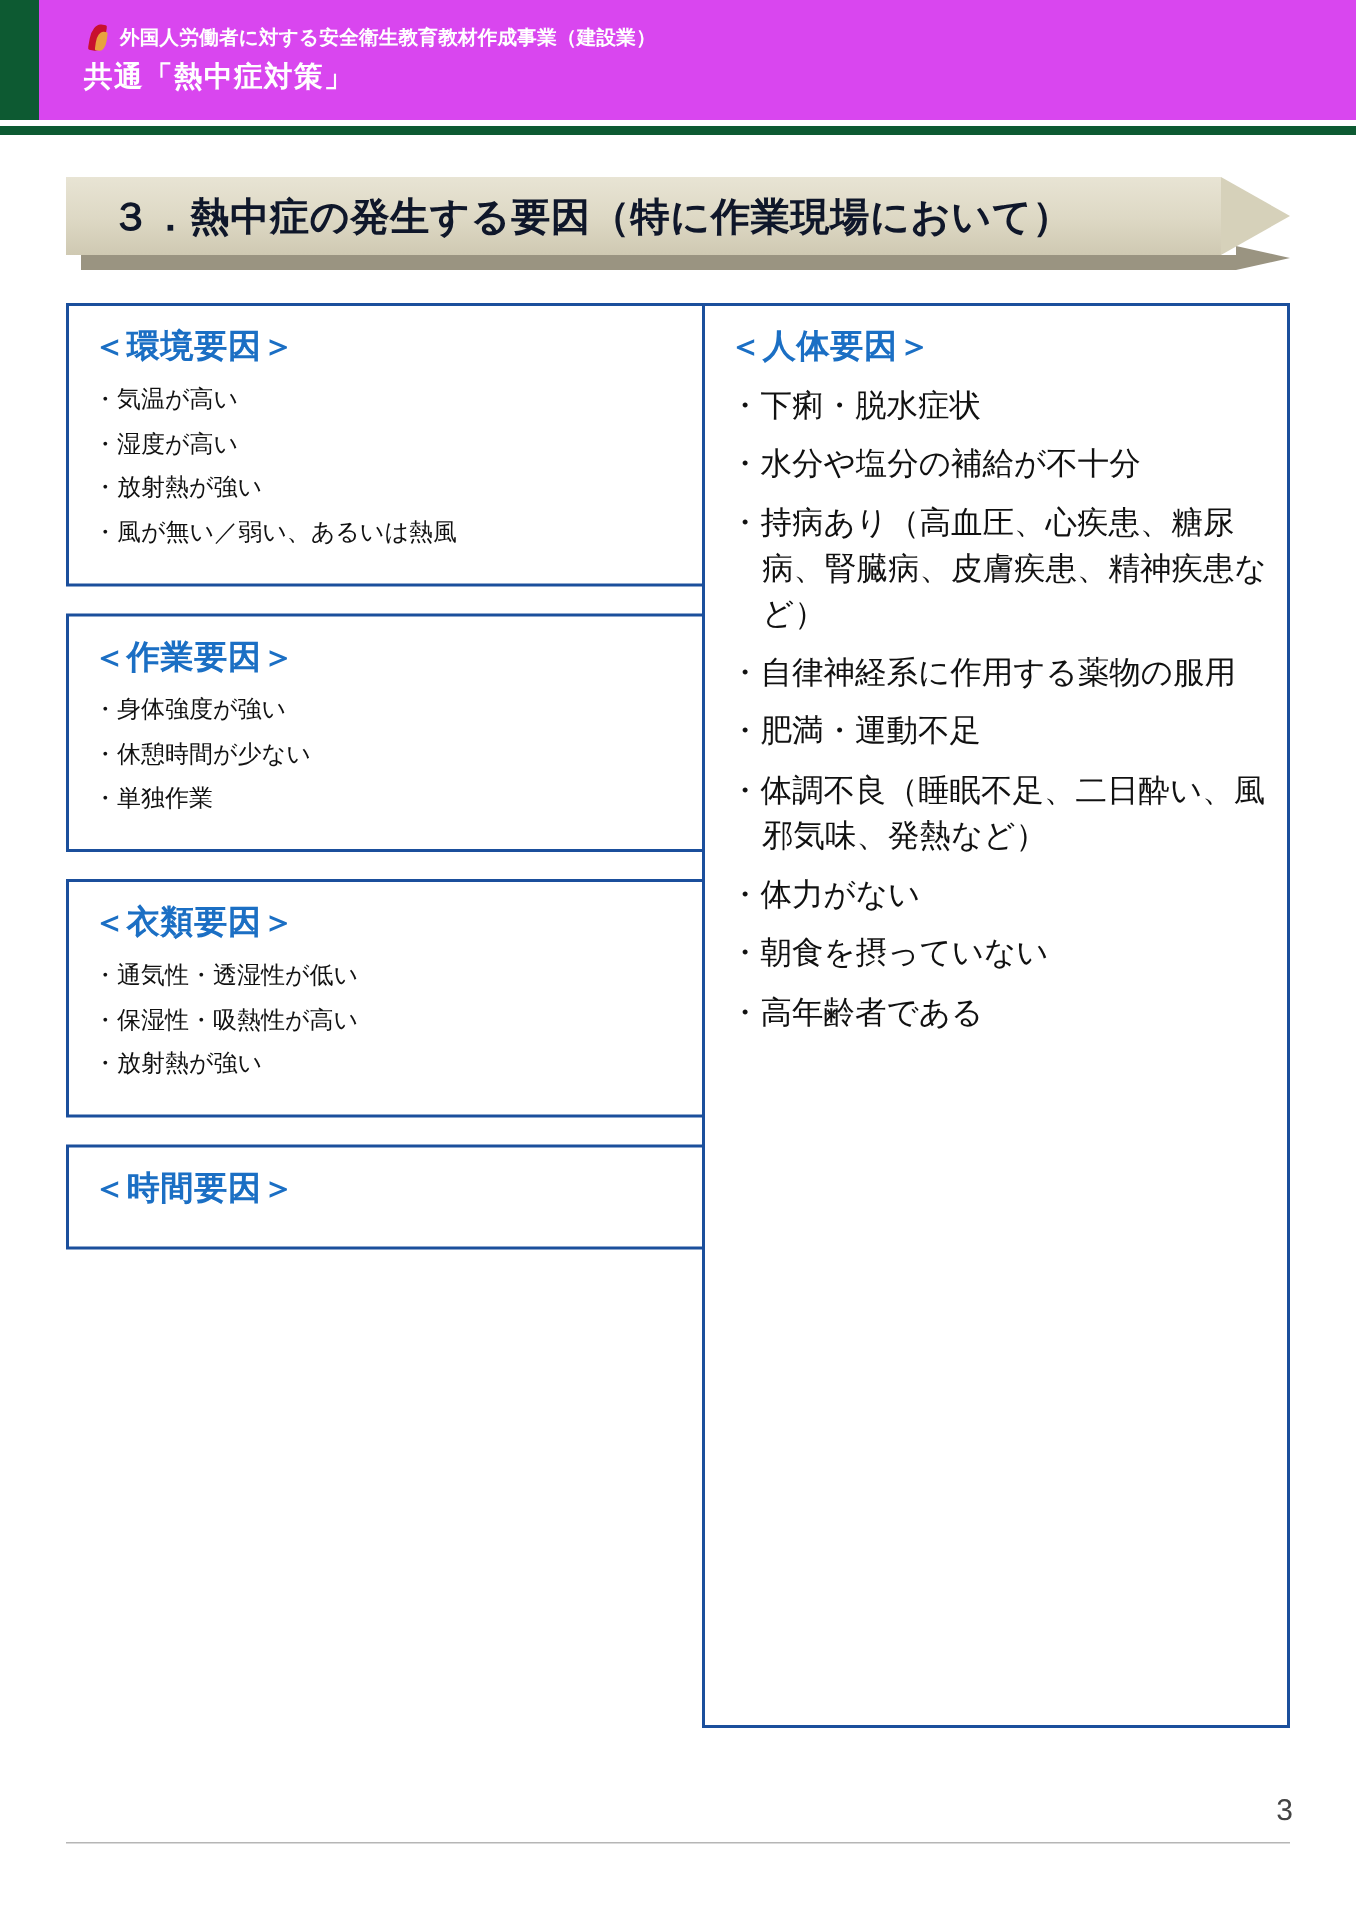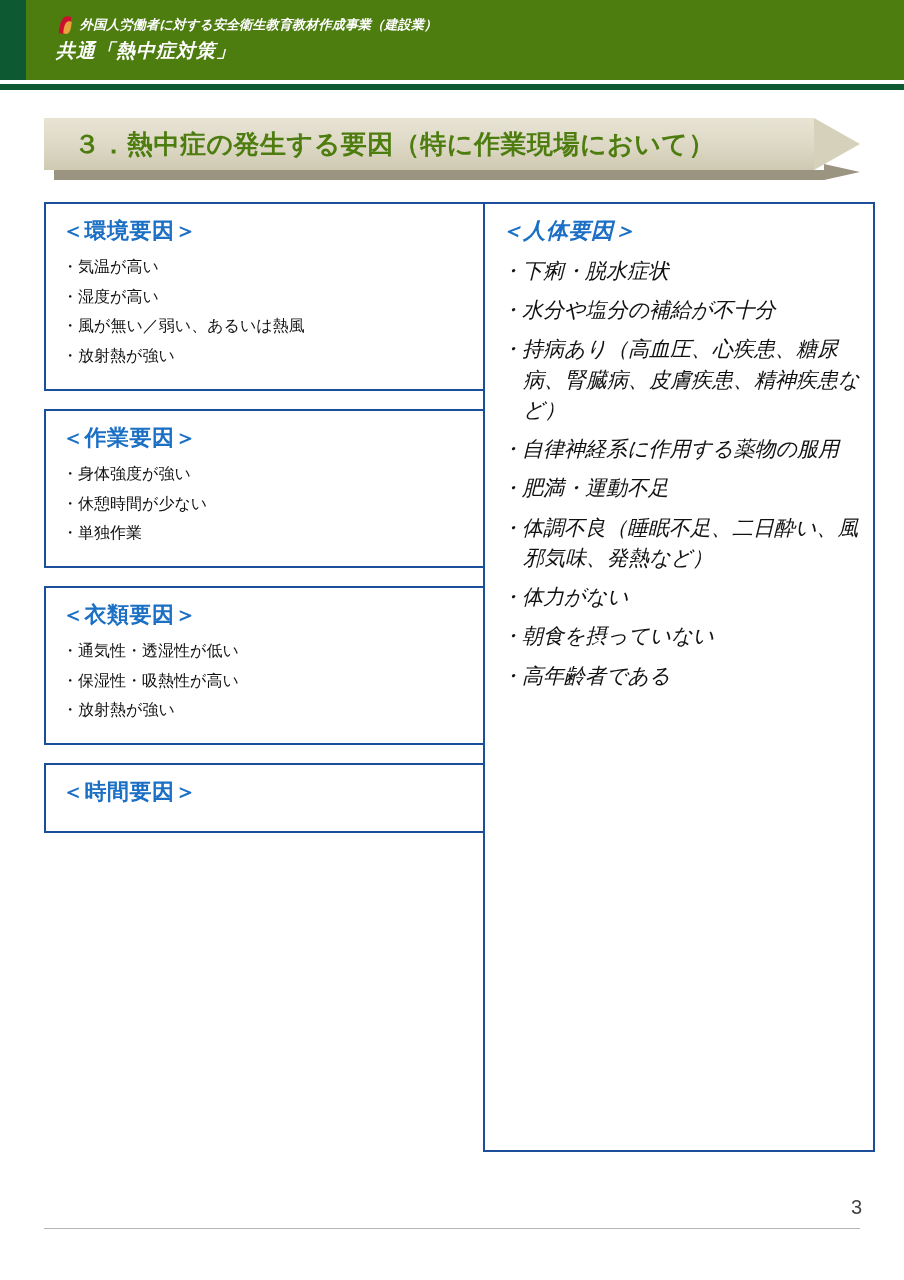--- a/index.html
+++ b/index.html
@@ -16,23 +16,22 @@
     overflow: hidden;
   }
 
   
   .header {
     position: absolute;
     left: 0;
     top: 0;
     width: 904px;
     height: 80px;
-    background: #4d7c0f;
+    background: #d946ef;
     box-sizing: border-box;
-    font-style: italic;
   }
   .header-accent {
     position: absolute;
     left: 0;
     top: 0;
     width: 26px;
     height: 80px;
     background: #0d5a32;
   }
   .header-logo {
@@ -142,38 +141,37 @@
     border-top: 8px solid transparent;
     border-bottom: 8px solid transparent;
     border-left: 36px solid #9a9481;
   }
   .banner-text {
     position: absolute;
     left: 30px;
     top: 9px;
     font-size: 26px;
     font-weight: bold;
-    color: #4d7c0f;
+    color: #0f172a;
     letter-spacing: 0.5px;
     white-space: nowrap;
   }
 
   
   .col-left {
     position: absolute;
     left: 44px;
     top: 202px;
     width: 470px;
   }
   .col-right {
     position: absolute;
-    left: 483px;
+    left: 468px;
     top: 202px;
     width: 392px;
-    font-style: italic;
   }
 
   .box {
     border: 2px solid #1b4f9c;
     box-sizing: border-box;
     background: #ffffff;
     margin-bottom: 18px;
     padding: 10px 14px 14px 16px;
   }
   .box-title {
@@ -252,22 +250,22 @@
   <div class="banner-text">３．熱中症の発生する要因（特に作業現場において）</div>
 </div>
 
 <div class="col-left">
 
   <div class="box">
     <div class="box-title">＜環境要因＞</div>
     <ul>
       <li>気温が高い</li>
       <li>湿度が高い</li>
+      <li>放射熱が強い</li>
       <li>風が無い／弱い、あるいは熱風</li>
-      <li>放射熱が強い</li>
     </ul>
   </div>
 
   <div class="box">
     <div class="box-title">＜作業要因＞</div>
     <ul>
       <li>身体強度が強い</li>
       <li>休憩時間が少ない</li>
       <li>単独作業</li>
     </ul>

